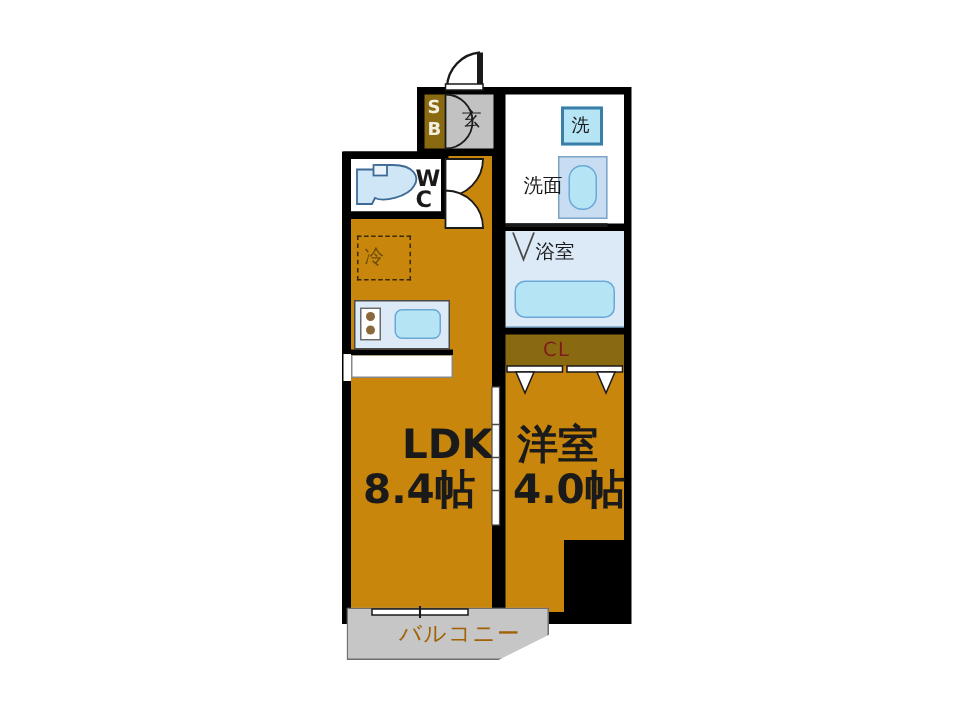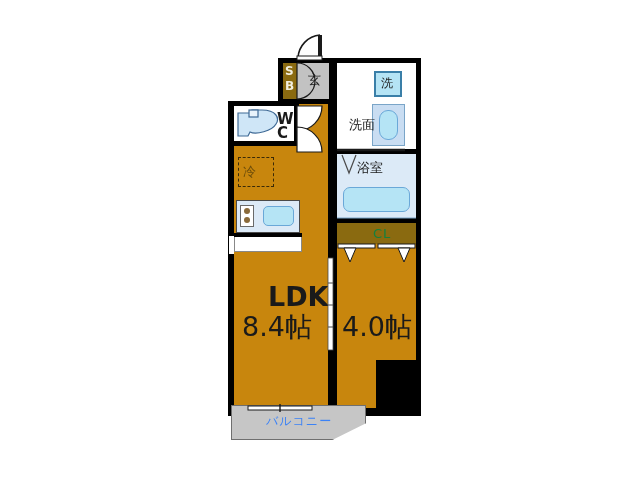--- a/index.html
+++ b/index.html
@@ -26,24 +26,24 @@
   .genkan  { background: #c2c2c2; }
 
   .lbl {
     position: absolute;
     color: #1a1a1a;
     line-height: 1;
     white-space: nowrap;
     font-family: "DejaVu Sans", "Liberation Sans", sans-serif;
   }
   .lbl-room  { font-size: 27px; font-weight: 700; letter-spacing: 0px; }
-  .lbl-area  { font-size: 27px; font-weight: 400; }
+  .lbl-area  { font-size: 27px; font-weight: 700; }
   .lbl-small { font-size: 13px; font-weight: 400; }
-  .lbl-cl    { font-size: 13px; font-weight: 400; color: #15803d; letter-spacing: 1px; margin-left: 11px; }
-  .lbl-bal   { font-size: 12px; font-weight: 400; color: #3b82f6; letter-spacing: 1px; }
+  .lbl-cl    { font-size: 13px; font-weight: 400; color: #7f1d1d; letter-spacing: 1px; }
+  .lbl-bal   { font-size: 15px; font-weight: 400; color: #a16207; letter-spacing: 1px; }
   .lbl-sb    { font-size: 12px; font-weight: 700; color: #f2efe0; }
 
   .dashbox {
     border: 1px dashed #3a2a08;
     background: transparent;
   }
   svg.overlay {
     position: absolute;
     left: 0; top: 0;
     width: 640px; height: 480px;
@@ -98,20 +98,21 @@
 
   <div class="abs tile" style="left:337px; top:154px; width:79px; height:64px;"></div>
   <div class="abs water" style="left:343px; top:187px; width:67px; height:25px; border-radius:7px;"></div>
   <span class="lbl lbl-small" style="left:357px; top:162px;font-family:Liberation Mono, monospace;">浴室</span>
 
   <div class="abs closet" style="left:337px; top:223px; width:79px; height:21px;"></div>
   <span class="lbl lbl-cl" style="left:362px; top:227px;">CL</span>
 
   <div class="abs floor" style="left:337px; top:244px; width:79px; height:116px;"></div>
   <div class="abs floor" style="left:337px; top:360px; width:39px; height:48px;"></div>
+  <span class="lbl lbl-room" style="left:345px; top:283px;">洋室</span>
   <span class="lbl lbl-area" style="left:342px; top:313px;text-align:right;">4.0帖</span>
 
   <div class="abs" style="left:231px; top:405px; width:135px; height:35px;
               background:#c6c6c6; border:1px solid #6f6f6f;
               clip-path: polygon(0 0, 100% 0, 100% 52%, 75% 100%, 0 100%);"></div>
   <span class="lbl lbl-bal" style="left:266px; top:415px;">バルコニー</span>
 
   <svg class="overlay" viewBox="0 0 640 480">
 
     <g stroke="#1a1a1a" fill="none">

